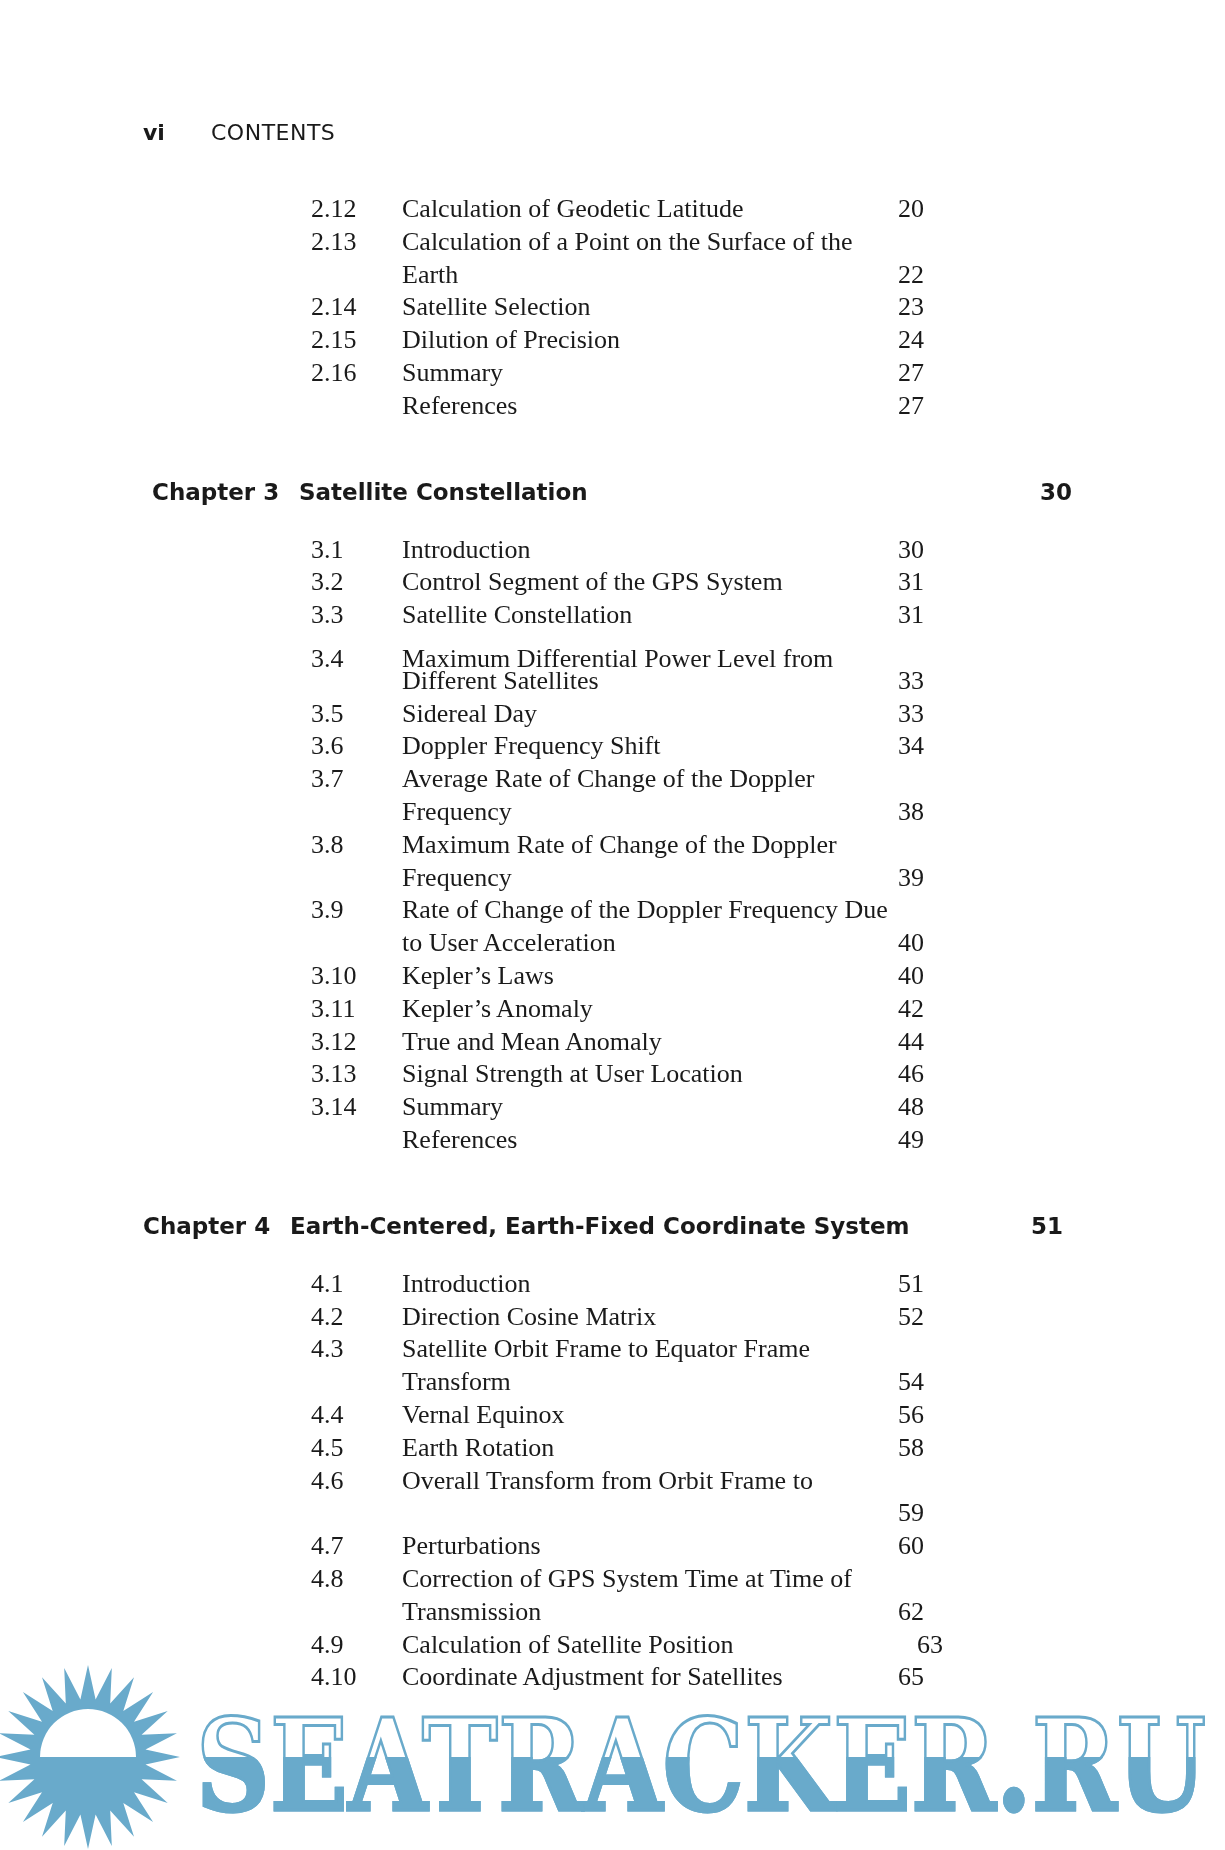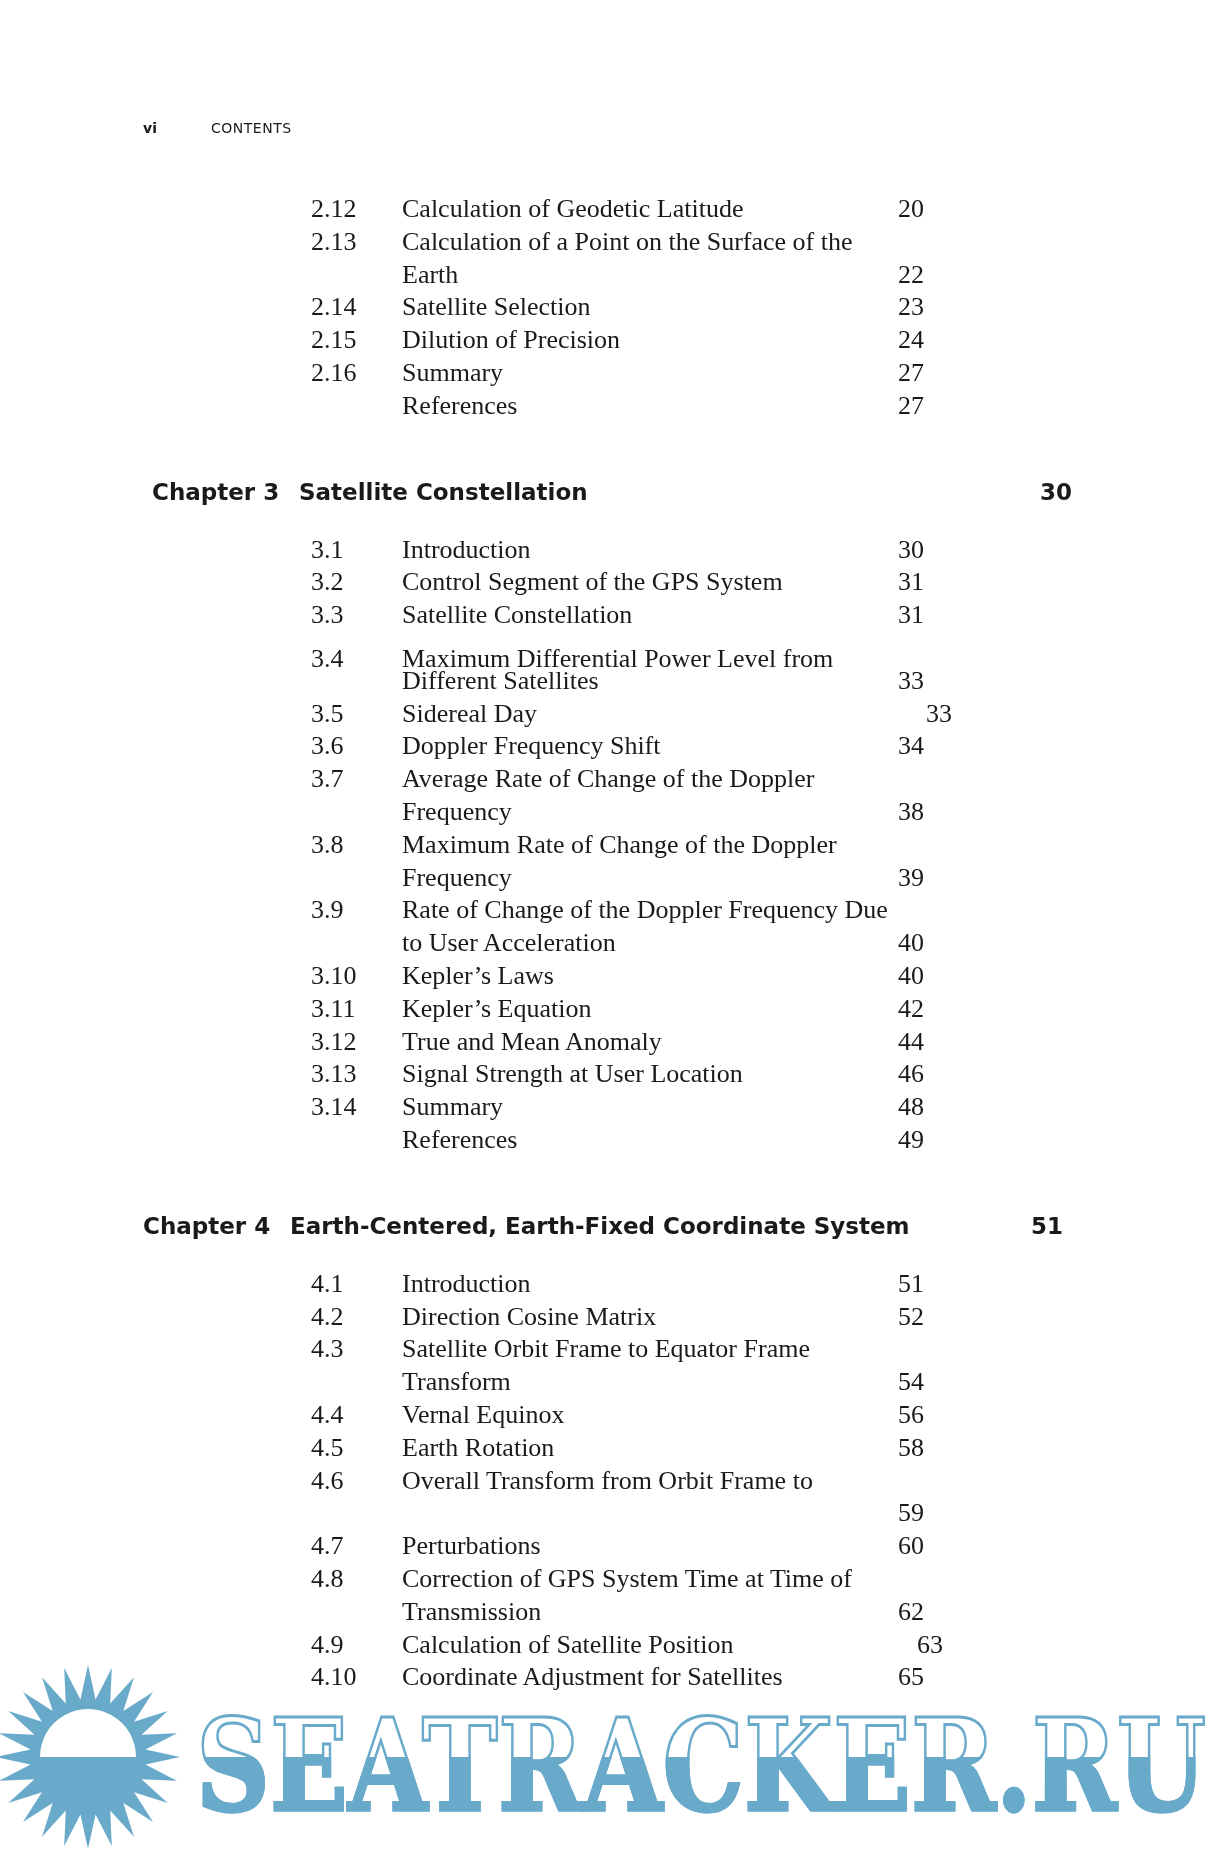--- a/index.html
+++ b/index.html
@@ -1,20 +1,20 @@
 <!DOCTYPE html>
 <html><head>
 <meta charset="utf-8">
 <style>
   html, body { margin: 0; padding: 0; }
   body {
     width: 1225px; height: 1850px; background: #ffffff; position: relative; overflow: hidden;
     font-family: "Liberation Serif", "DejaVu Serif", serif; color: #1a1a1a;
   }
-  .running-head { position: absolute; top: 120px; left: 143px; font-family: "DejaVu Sans", "Liberation Sans", sans-serif; font-size: 14px; }
+  .running-head { position: absolute; top: 120px; left: 143px; font-family: "DejaVu Sans", "Liberation Sans", sans-serif; font-size: 22px; }
   .running-head .folio { font-weight: bold; display: inline-block; width: 68px; }
   .running-head .title { letter-spacing: 0.5px; font-weight: normal; }
   .toc { position: absolute; left: 0; top: 0; width: 1225px; }
   .row { position: absolute; left: 0; width: 1086px; height: 33px; font-size: 26px; line-height: 33px; }
   .row .num { position: absolute; left: 311px; }
   .row .ttl { position: absolute; left: 402px; white-space: nowrap; }
   .row .pg { position: absolute; right: 162px; text-align: right; }
   .chap { position: absolute; left: 0; width: 1225px; height: 36px; font-family: "DejaVu Sans", "Liberation Sans", sans-serif; font-weight: bold; font-size: 23px; line-height: 36px; }
   .chap .clabel { position: absolute; left: 143px; }
   .chap .ctitle { position: absolute; left: 290px; white-space: nowrap; }
@@ -82,21 +82,21 @@
       <span class="pg">31</span>
     </div>
     <div class="row" style="top: 642px;">
       <span class="num">3.4</span>
       <span class="ttl">Maximum Differential Power Level from</span>
     </div>
     <div class="row" style="top: 663.8px;">
       <span class="ttl">Different Satellites</span>
       <span class="pg">33</span>
     </div>
-    <div class="row" style="top: 696.6px; padding-left: 28px;">
+    <div class="row" style="top: 696.6px;">
       <span class="num">3.5</span>
       <span class="ttl">Sidereal Day</span>
       <span class="pg">33</span>
     </div>
     <div class="row" style="top: 729.4px;">
       <span class="num">3.6</span>
       <span class="ttl">Doppler Frequency Shift</span>
       <span class="pg">34</span>
     </div>
     <div class="row" style="top: 762.2px;">
@@ -123,21 +123,21 @@
       <span class="ttl">to User Acceleration</span>
       <span class="pg">40</span>
     </div>
     <div class="row" style="top: 959px;">
       <span class="num">3.10</span>
       <span class="ttl">Kepler’s Laws</span>
       <span class="pg">40</span>
     </div>
     <div class="row" style="top: 991.8px;">
       <span class="num">3.11</span>
-      <span class="ttl">Kepler’s Equation</span>
+      <span class="ttl">Kepler’s Anomaly</span>
       <span class="pg">42</span>
     </div>
     <div class="row" style="top: 1024.6px;">
       <span class="num">3.12</span>
       <span class="ttl">True and Mean Anomaly</span>
       <span class="pg">44</span>
     </div>
     <div class="row" style="top: 1057.4px;">
       <span class="num">3.13</span>
       <span class="ttl">Signal Strength at User Location</span>

